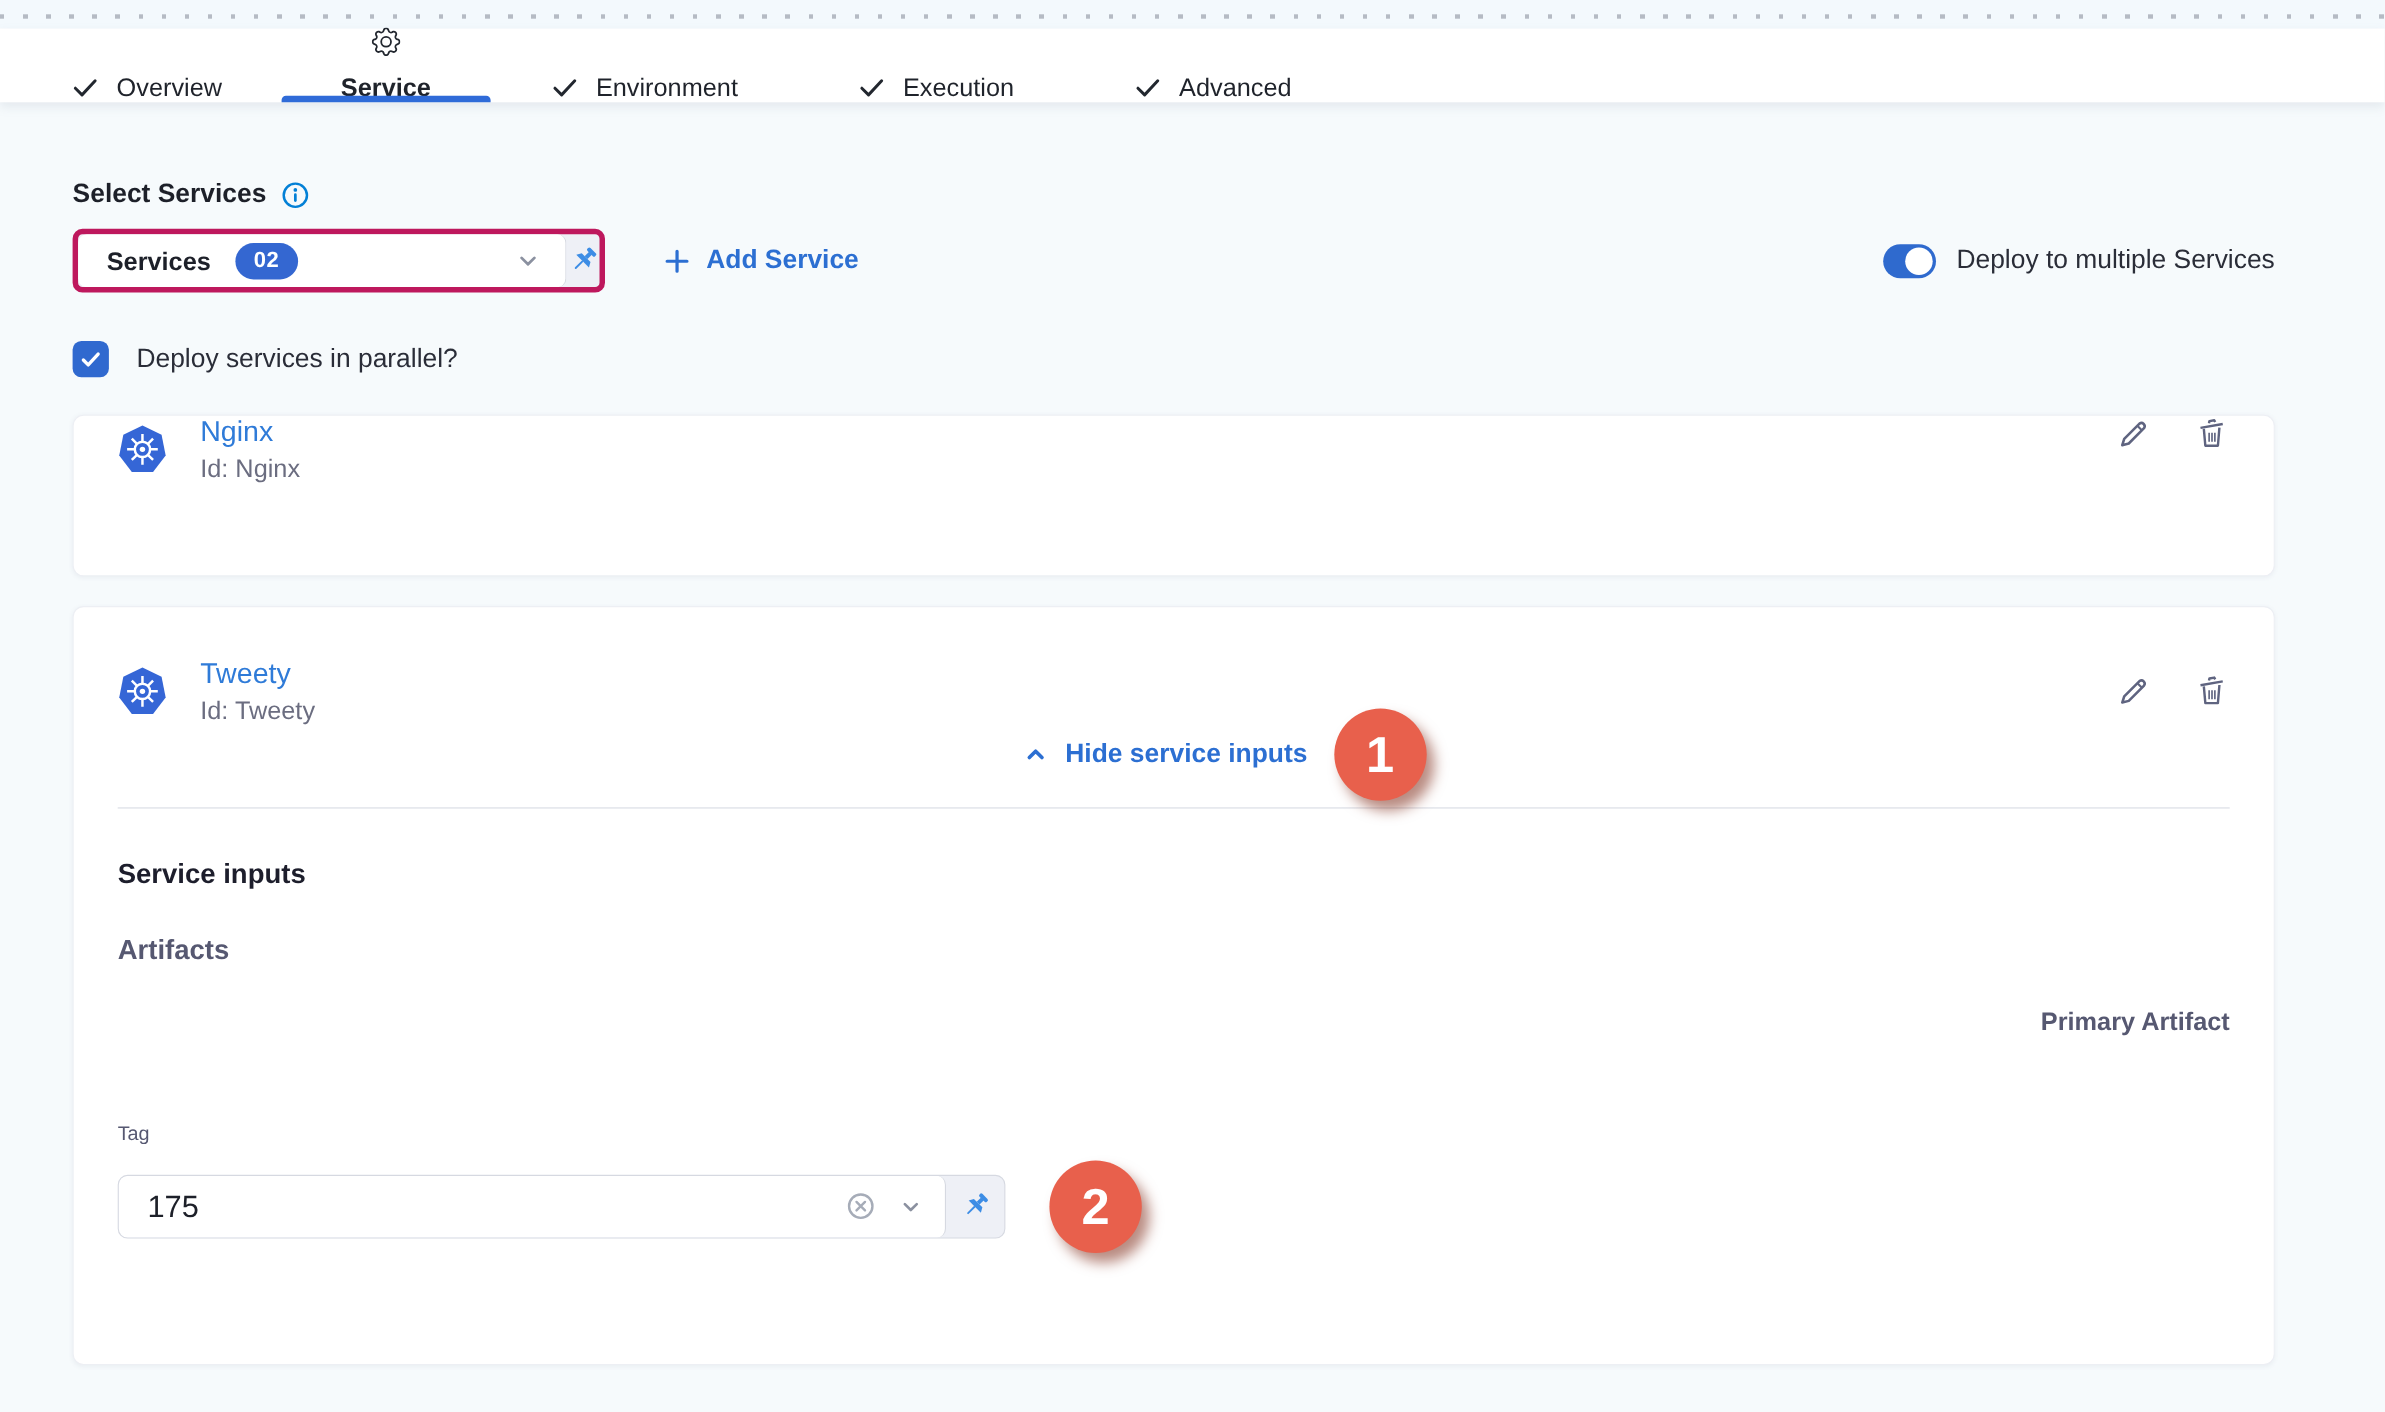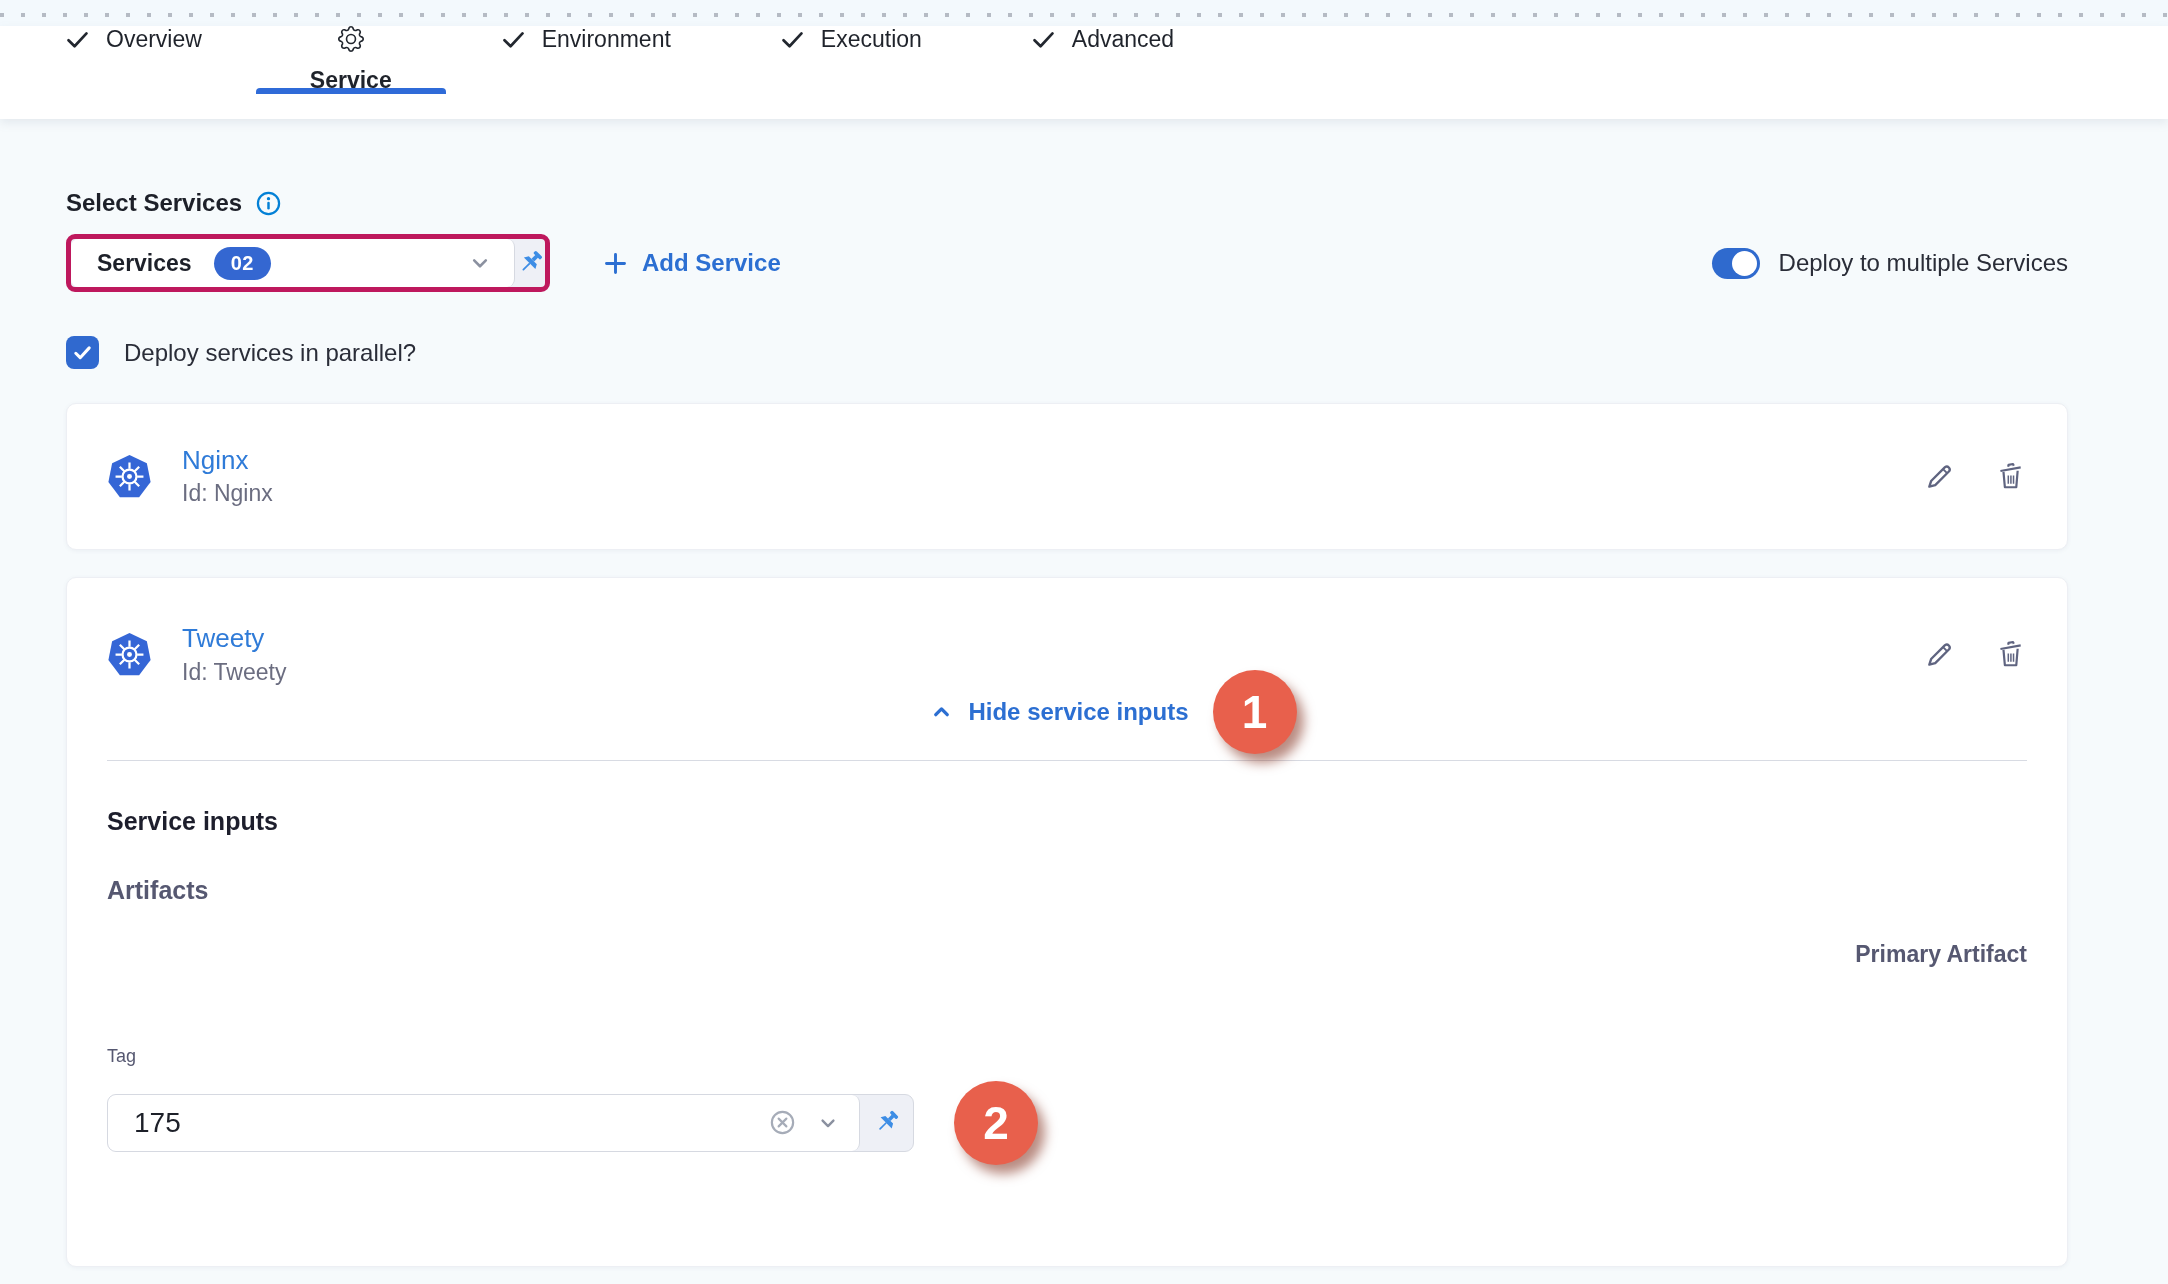--- a/index.html
+++ b/index.html
@@ -13,21 +13,21 @@
 
   
   .top-strip { height:26px; background:#f3f9fd; position:relative; }
   .top-strip .dots {
     position:absolute; left:0; right:0; top:13px; height:4px;
     background-image:repeating-linear-gradient(90deg,#b5bbc4 0 4px,transparent 4px 21px);
   }
 
   
   .tabbar {
-    height:93px; background:#ffffff; display:flex; align-items:flex-start;
+    height:67px; background:#ffffff; display:flex; align-items:flex-end;
     padding-left:10px; position:relative; z-index:3;
     box-shadow:0 4px 9px rgba(125,138,160,0.15);
   }
   .tab {
     display:flex; align-items:center; gap:15px; padding:0 54px;
     font-size:23px; font-weight:500; color:#1f232b; position:relative; cursor:pointer;
     white-space:nowrap;
   }
   .tab.active { font-weight:600;flex-direction:column; }
   .tab.active::after {
@@ -79,21 +79,21 @@
     width:33px; height:33px; border-radius:8px; background:#3069cf;
     display:flex; align-items:center; justify-content:center; cursor:pointer;
   }
   .checkbox-label { font-size:24px; color:#2a2d38; }
 
   
   .card {
     background:#ffffff; border:1px solid #edeff4; border-radius:10px;
     box-shadow:0 1px 4px rgba(90,100,130,0.07);
   }
-  .card-nginx { margin-top:34px; height:147px; display:flex; align-items:center; padding:0 40px; }
+  .card-nginx { margin-top:34px; height:147px; display:flex; align-items:flex-start; padding:0 40px; }
   .card-tweety { margin-top:27px; height:690px; padding:46px 40px 0; }
 
   .svc-header { display:flex; align-items:center; width:100%;gap:14px; }
   .svc-identity { display:flex; align-items:center; gap:30px; }
   .svc-texts { display:flex; flex-direction:column; }
   .svc-name { font-size:26px; font-weight:500; color:#2f7bd8; line-height:1.1; cursor:pointer; }
   .svc-id { font-size:23px; color:#6b6d80; margin-top:6px; }
   .head-actions { margin-left:auto; display:flex; align-items:center; gap:38px; }
   .icon-btn { cursor:pointer; display:flex; }
 

